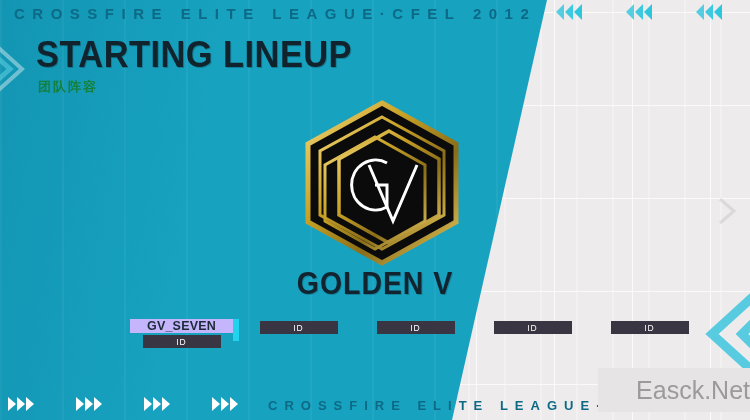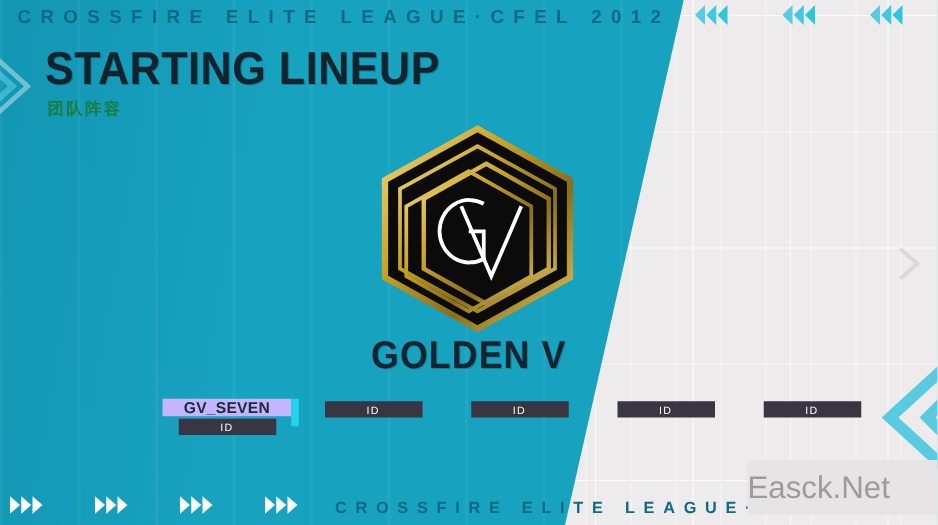--- a/index.html
+++ b/index.html
@@ -241,21 +241,21 @@
   }
 
   
   .watermark {
     position: absolute;
     right: 0; bottom: 8px;
     width: 152px; height: 44px;
     background: #e7e4e5;
     display: flex;
     align-items: center;
-    justify-content: flex-start;
+    justify-content: flex-end;
   }
   .watermark-text {
     font-size: 25px;
     color: #9b9b9b;
     font-family: "Liberation Sans", sans-serif;
   }
 </style>
 </head>
 <body>
 

